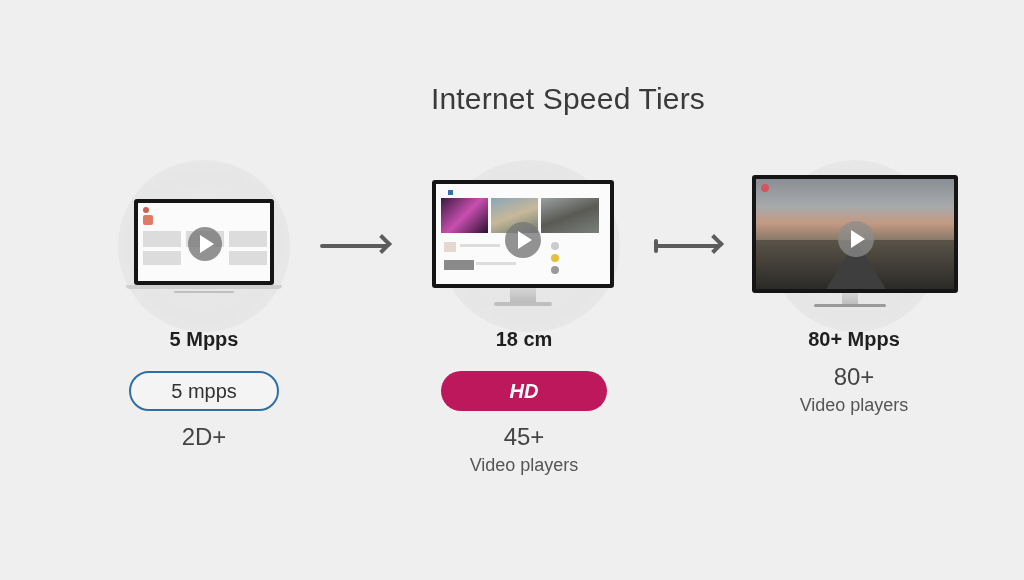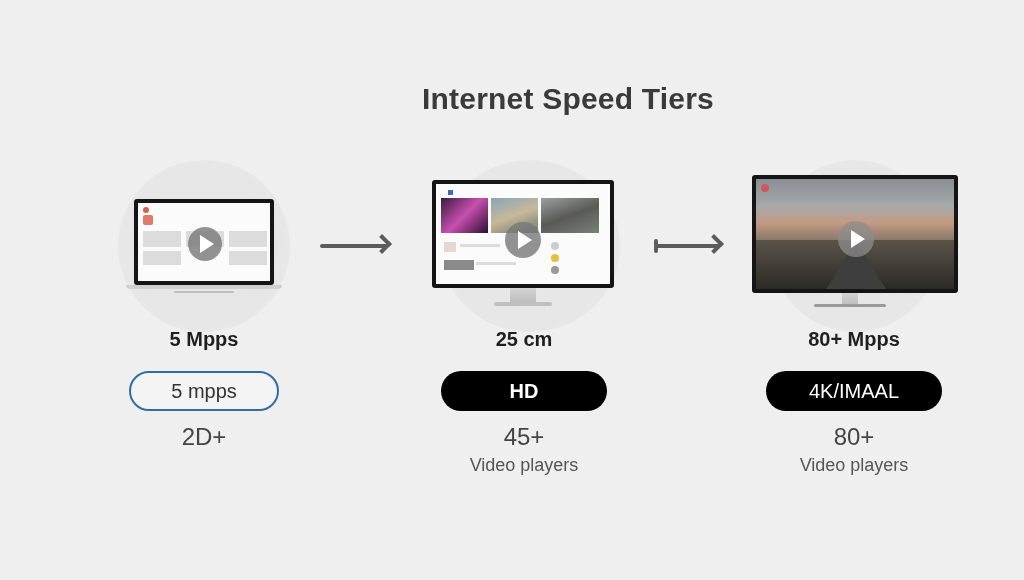--- a/index.html
+++ b/index.html
@@ -5,37 +5,37 @@
   * { box-sizing: border-box; margin: 0; padding: 0; }
   html, body { width: 1024px; height: 580px; overflow: hidden; }
   body {
     background: #efefef;
     font-family: "Liberation Sans", "DejaVu Sans", sans-serif;
     color: #2a2a2a;
     position: relative;
   }
   .title {
     position: absolute; left: 0; right: 0; top: 82px;
-    text-align: center; font-size: 30px; font-weight: bold;
+    text-align: center; font-size: 30px; font-weight: normal;
     color: #3a3a3a; letter-spacing: 0.2px;
     padding-left: 112px;
   }
   .halo {
     position: absolute; border-radius: 50%;
     background: radial-gradient(circle, #e9e9e9 0%, #e6e6e6 60%, #ebebeb 100%);
   }
   .tier { position: absolute; width: 240px; text-align: center; }
   .speed { font-size: 20px; font-weight: bold; color: #1f1f1f; }
   .pill {
     margin: 20px auto 0; height: 40px; border-radius: 20px;
     display: flex; align-items: center; justify-content: center;
     font-size: 20px;
   }
   .pill.outline { width: 150px; border: 2px solid #2e6fa5; color: #333; background: #f4f4f4; }
-  .pill.filled { width: 166px; background: #000000; color: #fff; font-weight: bold; }
+  .pill.filled { width: 166px; background: #be185d; color: #fff; font-weight: bold; font-style: italic; }
   .pill.filled.wide { width: 176px; font-weight: normal; }
   .count { margin-top: 12px; font-size: 24px; color: #444; }
   .caption { margin-top: 4px; font-size: 18px; color: #555; }
 
   .arrow { position: absolute; height: 4px; background: #5c5c5c; border-radius: 2px; }
   .arrow::after {
     content: ""; position: absolute; right: -1px; top: -7px;
     width: 14px; height: 14px;
     border-top: 4px solid #5c5c5c; border-right: 4px solid #5c5c5c;
     transform: rotate(45deg); box-sizing: border-box;
@@ -123,24 +123,23 @@
   <div class="stand-base" style="left:814px;top:304px;width:72px;height:3px;background:#9a9a9a;"></div>
 </div>
 
 <div class="tier" style="left:84px;top:328px;">
   <div class="speed">5 Mpps</div>
   <div class="pill outline">5 mpps</div>
   <div class="count">2D+</div>
 </div>
 
 <div class="tier" style="left:404px;top:328px;">
-  <div class="speed">25 cm</div>
+  <div class="speed">18 cm</div>
   <div class="pill filled">HD</div>
   <div class="count">45+</div>
   <div class="caption">Video players</div>
 </div>
 
 <div class="tier" style="left:734px;top:328px;">
   <div class="speed">80+ Mpps</div>
-  <div class="pill filled wide">4K/IMAAL</div>
   <div class="count">80+</div>
   <div class="caption">Video players</div>
 </div>
 
 </body></html>

